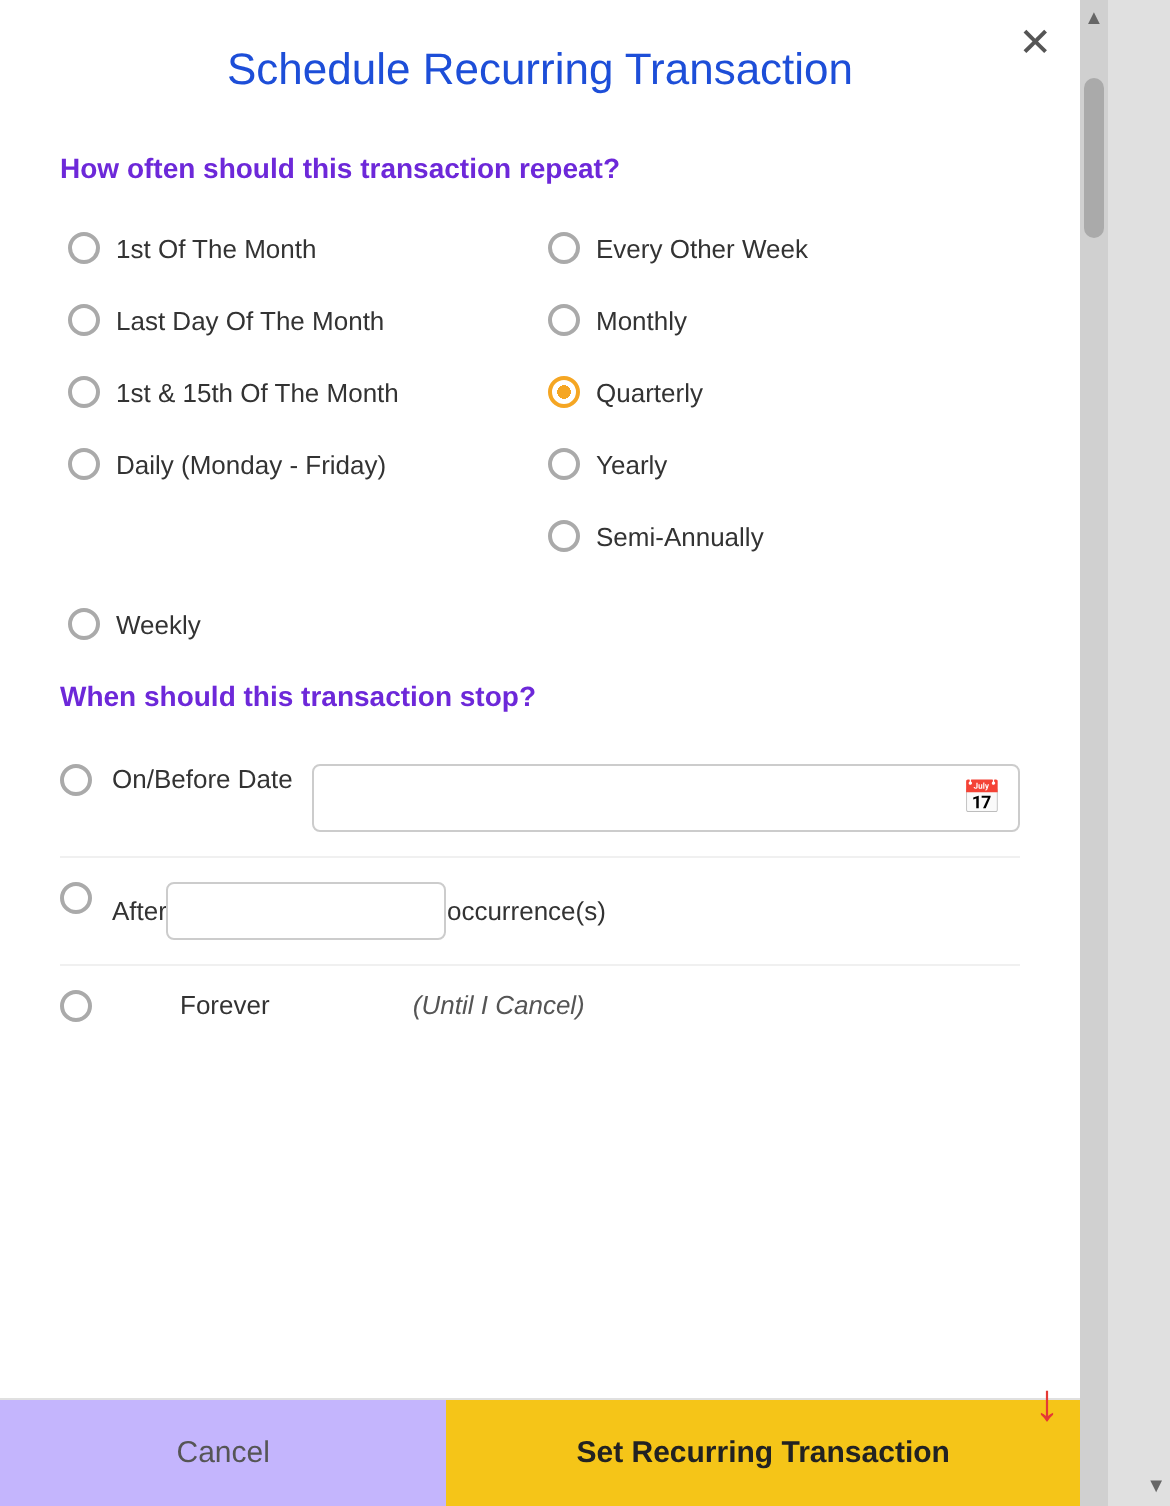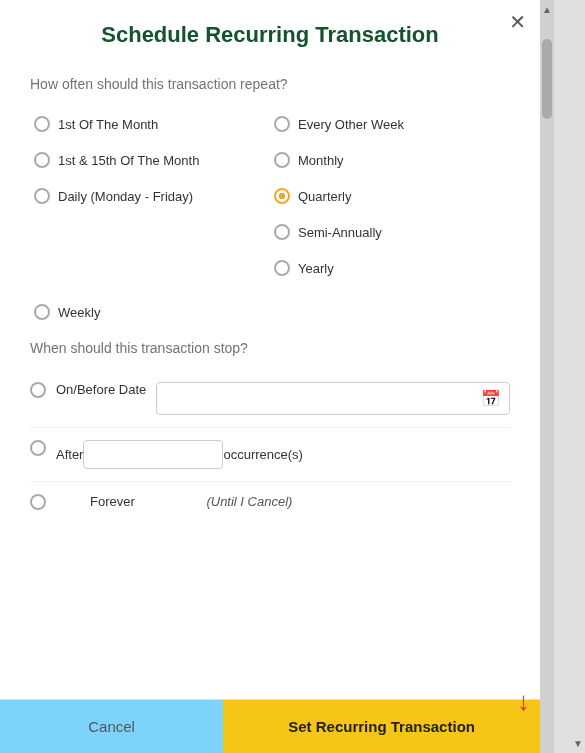--- a/index.html
+++ b/index.html
@@ -34,34 +34,34 @@
       background: none;
       border: none;
       font-size: 20px;
       cursor: pointer;
       color: #555;
       line-height: 1;
     }
     .dialog-title {
       text-align: center;
       font-size: 22px;
-      font-weight: bold;
-      color: #14532d;
+      font-weight: normal;
+      color: #1d4ed8;
       padding: 22px 40px 18px 40px;
       border-bottom: none;
     }
     .dialog-content {
       flex: 1;
       overflow-y: auto;
       padding: 0 30px 20px 30px;
     }
     .section-label {
-      font-weight: normal;
+      font-weight: bold;
       font-size: 14px;
-      color: #737373;
+      color: #6d28d9;
       margin-bottom: 14px;
       margin-top: 10px;
     }
     .radio-grid {
       display: grid;
       grid-template-columns: 1fr 1fr;
       gap: 0;
       margin-bottom: 8px;
     }
     .radio-item {
@@ -175,21 +175,21 @@
       font-style: italic;
     }
     .dialog-footer {
       display: flex;
       border-top: 1px solid #e0e0e0;
       background: #fff;
     }
     .btn-cancel {
       flex: 1;
       padding: 18px;
-      background: #7dd3fc;
+      background: #c4b5fd;
       border: none;
       font-size: 15px;
       color: #555;
       cursor: pointer;
       font-weight: normal;
     }
     .btn-set {
       flex: 1.5;
       padding: 18px;
       background: #f5c518;
@@ -234,20 +234,24 @@
 
       <div class="radio-grid">
 
         <div>
           <label class="radio-item">
             <input type="radio" name="repeat" style="">
             <span>1st Of The Month</span>
           </label>
           <label class="radio-item">
             <input type="radio" name="repeat" style="">
+            <span>Last Day Of The Month</span>
+          </label>
+          <label class="radio-item">
+            <input type="radio" name="repeat" style="">
             <span>1st &amp; 15th Of The Month</span>
           </label>
           <label class="radio-item">
             <input type="radio" name="repeat" style="">
             <span>Daily (Monday - Friday)</span>
           </label>
         </div>
 
         <div>
           <label class="radio-item">
@@ -257,25 +261,25 @@
           <label class="radio-item">
             <input type="radio" name="repeat" style="">
             <span>Monthly</span>
           </label>
           <label class="radio-item">
             <input type="radio" name="repeat" checked="" style="">
             <span>Quarterly</span>
           </label>
           <label class="radio-item">
             <input type="radio" name="repeat" style="">
+            <span>Yearly</span>
+          </label>
+          <label class="radio-item">
+            <input type="radio" name="repeat" style="">
             <span>Semi-Annually</span>
-          </label>
-          <label class="radio-item">
-            <input type="radio" name="repeat" style="">
-            <span>Yearly</span>
           </label>
         </div>
       </div>
 
       <label class="radio-item-full">
         <input type="radio" name="repeat" style="">
         <span>Weekly</span>
       </label>
 
       <div class="stop-section">

